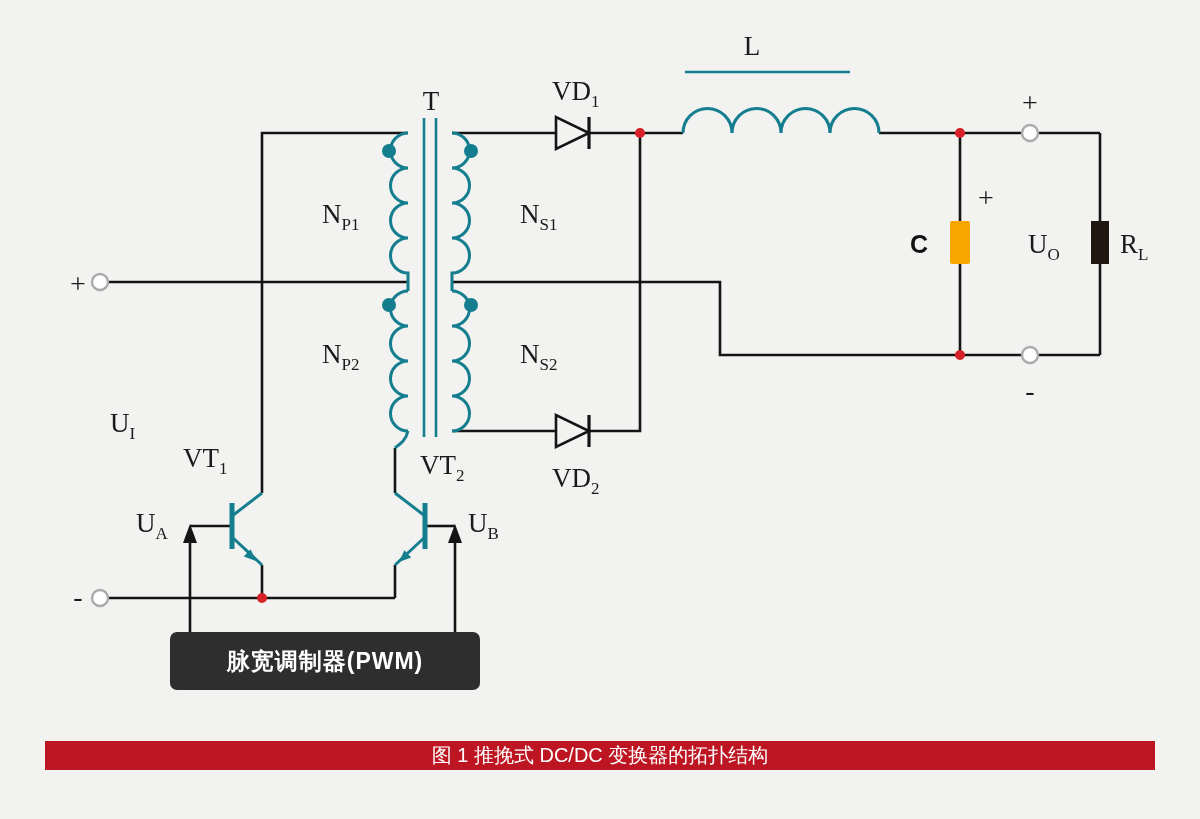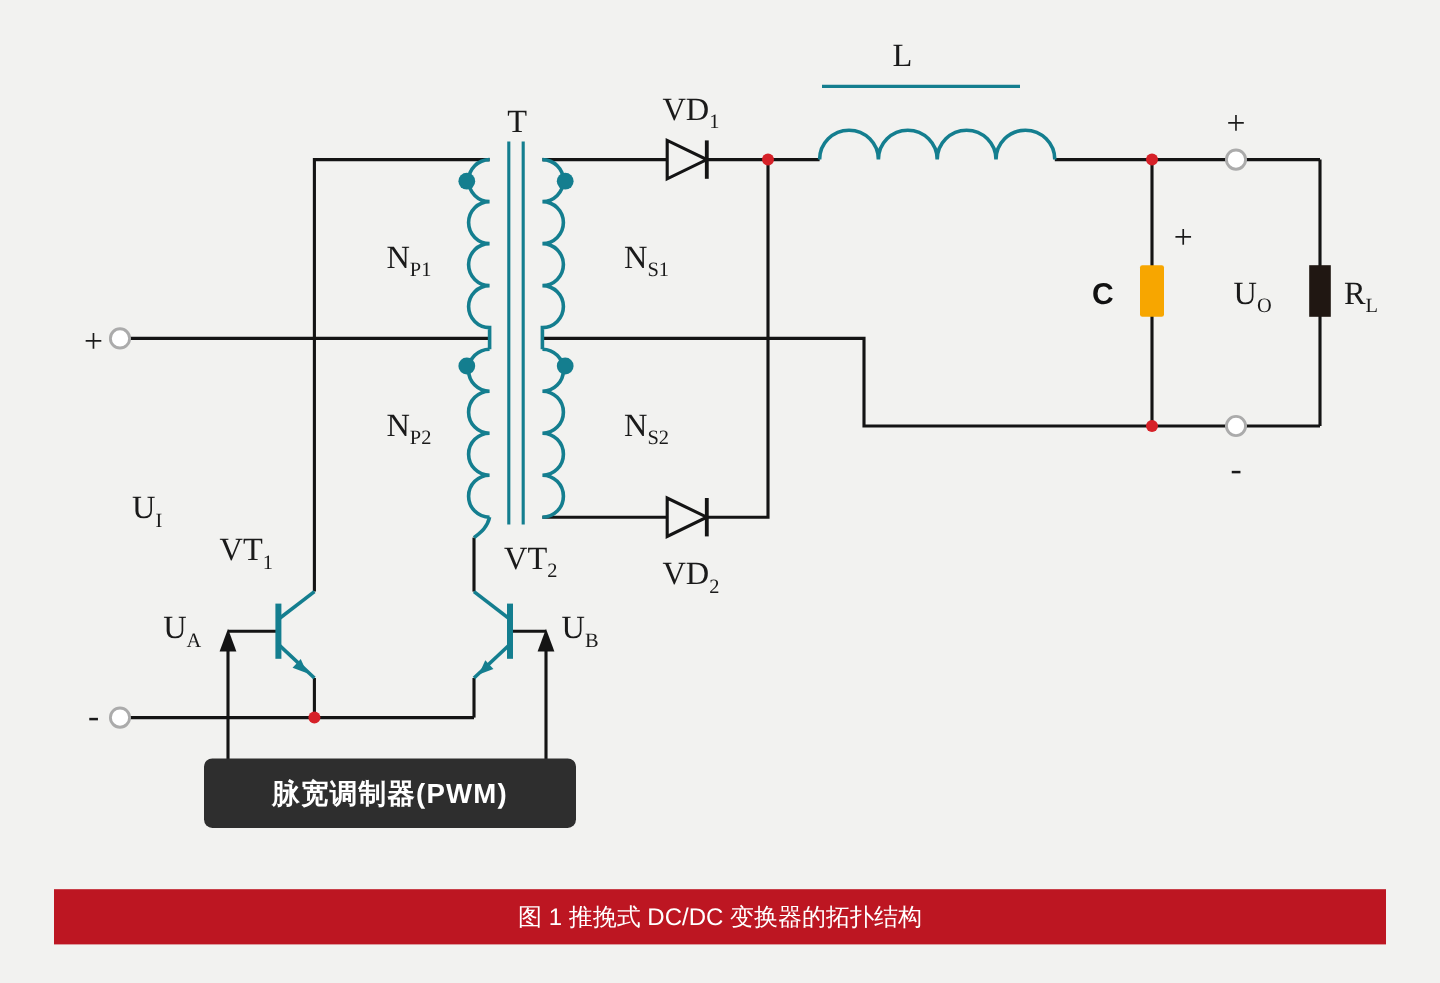--- a/index.html
+++ b/index.html
@@ -38,21 +38,21 @@
   .pwm-rect{fill:var(--pwm-bg);}
   .pwm-text{
     fill:#ffffff;font-family:"Liberation Sans",sans-serif;
     font-size:23px;font-weight:bold;letter-spacing:1px;
   }
   .lbl{font-family:"Liberation Serif",serif;font-size:27px;fill:var(--label);}
   .lbl .sub{font-size:17px;}
   .sign{font-family:"Liberation Serif",serif;font-size:28px;fill:var(--label);}
   .sans-bold{font-family:"Liberation Sans",sans-serif;font-weight:bold;font-size:25px;fill:#111;}
   .caption-banner{
-    position:absolute;left:45px;right:45px;top:741px;height:46px;
+    position:absolute;left:45px;right:45px;top:741px;height:29px;
     background:var(--banner);color:#ffffff;
     display:flex;align-items:center;justify-content:center;
     font-family:"Liberation Sans",sans-serif;font-size:20px;
   }
 </style>
 </head>
 <body>
 
 <svg width="1200" height="819" viewBox="0 0 1200 819">
 

